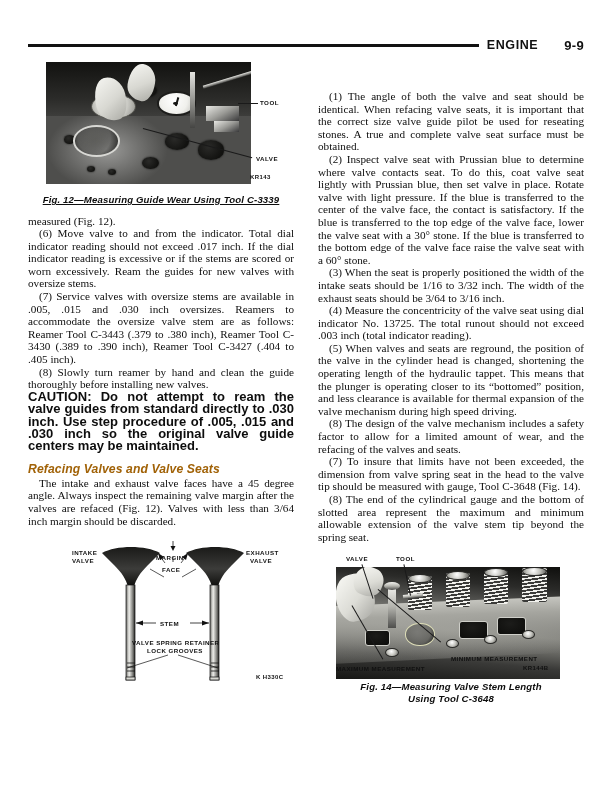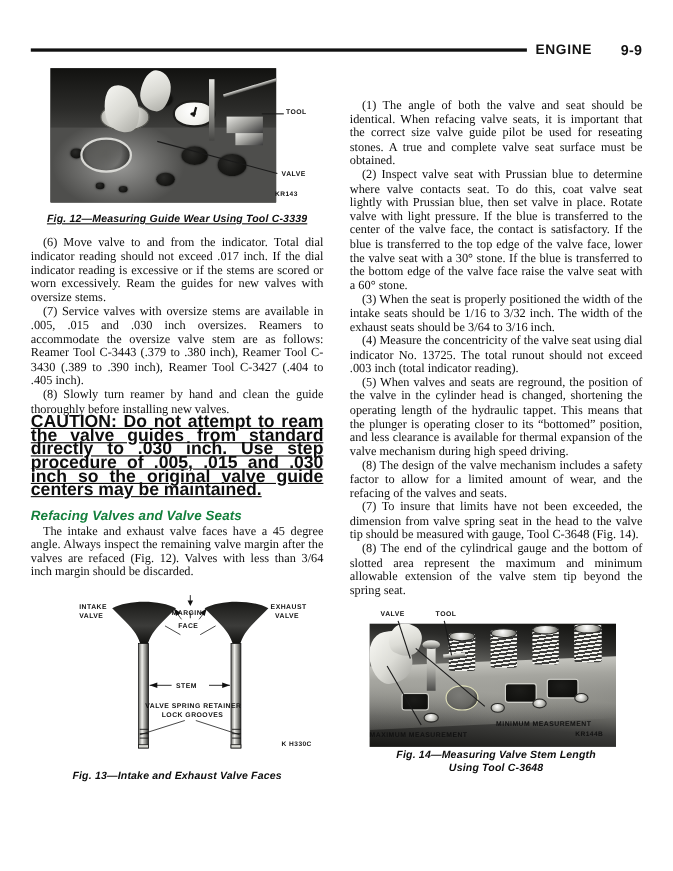--- a/index.html
+++ b/index.html
@@ -68,34 +68,33 @@
     text-indent: 11px;
     color: #0d0d0d;
     margin: 0;
     hyphens: manual;
   }
   p.body.noindent { text-indent: 0; }
 
   p.caution {
     font-family: "Liberation Sans", sans-serif;
     font-weight: bold;
-    font-size: 16px;
+    font-size: 13px;
     line-height: 12.4px;
     text-align: justify;
     color: #0d0d0d;
     margin: 0;
-    text-decoration: underline;
   }
 
   h3.subhead {
     font-family: "Liberation Sans", sans-serif;
     font-style: italic;
     font-weight: bold;
     font-size: 12.2px;
-    color: #15803d;
+    color: #a16207;
     margin: 9px 0 1px 0;
     letter-spacing: 0.1px;
   }
 
   .figcaption {
     font-family: "Liberation Sans", sans-serif;
     font-style: italic;
     font-weight: bold;
     font-size: 9.6px;
     text-align: center;
@@ -343,20 +342,21 @@
       <div class="leader" style="left:210px;top:41px;width:20px;"></div>
 
       <span class="callout" style="left:228px;top:93px;">VALVE</span>
       <div class="leader" style="left:115px;top:66px;width:113px;transform:rotate(15deg);"></div>
 
       <span class="fignum" style="left:222px;top:112px;">KR143</span>
     </div>
 
     <div class="figcaption" style="margin-bottom:9px;text-decoration:underline;">Fig. 12—Measuring Guide Wear Using Tool C-3339</div>
 
+    <p class="body noindent">measured (Fig. 12).</p>
     <p class="body">(6) Move valve to and from the indicator. Total dial indicator reading should not exceed .017 inch. If the dial indicator reading is excessive or if the stems are scored or worn excessively. Ream the guides for new valves with oversize stems.</p>
     <p class="body">(7) Service valves with oversize stems are available in .005, .015 and .030 inch oversizes. Reamers to accommodate the oversize valve stem are as follows: Reamer Tool C-3443 (.379 to .380 inch), Reamer Tool C-3430 (.389 to .390 inch), Reamer Tool C-3427 (.404 to .405 inch).</p>
     <p class="body">(8) Slowly turn reamer by hand and clean the guide thoroughly before installing new valves.</p>
     <p class="caution">CAUTION: Do not attempt to ream the valve guides from standard directly to .030 inch. Use step procedure of .005, .015 and .030 inch so the original valve guide centers may be maintained.</p>
 
     <h3 class="subhead">Refacing Valves and Valve Seats</h3>
     <p class="body">The intake and exhaust valve faces have a 45 degree angle. Always inspect the remaining valve margin after the valves are refaced (Fig. 12). Valves with less than 3/64 inch margin should be discarded.</p>
 
     <div class="fig13-wrap">
       <svg class="fig13-svg" width="266" height="150" viewBox="0 0 266 150">
@@ -422,21 +422,20 @@
       <span class="callout" style="left:128px;top:19px;">MARGIN</span>
       <span class="callout" style="left:134px;top:31px;">FACE</span>
       <span class="callout" style="left:132px;top:85px;">STEM</span>
 
       <span class="callout" style="left:104px;top:104px;">VALVE SPRING RETAINER</span>
       <span class="callout" style="left:119px;top:112px;">LOCK GROOVES</span>
 
       <span class="fignum" style="left:228px;top:139px;">K H330C</span>
     </div>
 
-    <div class="figcaption">Fig. 13—Intake and Exhaust Valve Faces</div>
   </div>
 
   <div class="col col-right">
     <p class="body">(1) The angle of both the valve and seat should be identical. When refacing valve seats, it is important that the correct size valve guide pilot be used for reseating stones. A true and complete valve seat surface must be obtained.</p>
     <p class="body">(2) Inspect valve seat with Prussian blue to determine where valve contacts seat. To do this, coat valve seat lightly with Prussian blue, then set valve in place. Rotate valve with light pressure. If the blue is transferred to the center of the valve face, the contact is satisfactory. If the blue is transferred to the top edge of the valve face, lower the valve seat with a 30° stone. If the blue is transferred to the bottom edge of the valve face raise the valve seat with a 60° stone.</p>
     <p class="body">(3) When the seat is properly positioned the width of the intake seats should be 1/16 to 3/32 inch. The width of the exhaust seats should be 3/64 to 3/16 inch.</p>
     <p class="body">(4) Measure the concentricity of the valve seat using dial indicator No. 13725. The total runout should not exceed .003 inch (total indicator reading).</p>
     <p class="body">(5) When valves and seats are reground, the position of the valve in the cylinder head is changed, shortening the operating length of the hydraulic tappet. This means that the plunger is operating closer to its “bottomed” position, and less clearance is available for thermal expansion of the valve mechanism during high speed driving.</p>
     <p class="body">(8) The design of the valve mechanism includes a safety factor to allow for a limited amount of wear, and the refacing of the valves and seats.</p>
     <p class="body">(7) To insure that limits have not been exceeded, the dimension from valve spring seat in the head to the valve tip should be measured with gauge, Tool C-3648 (Fig. 14).</p>

